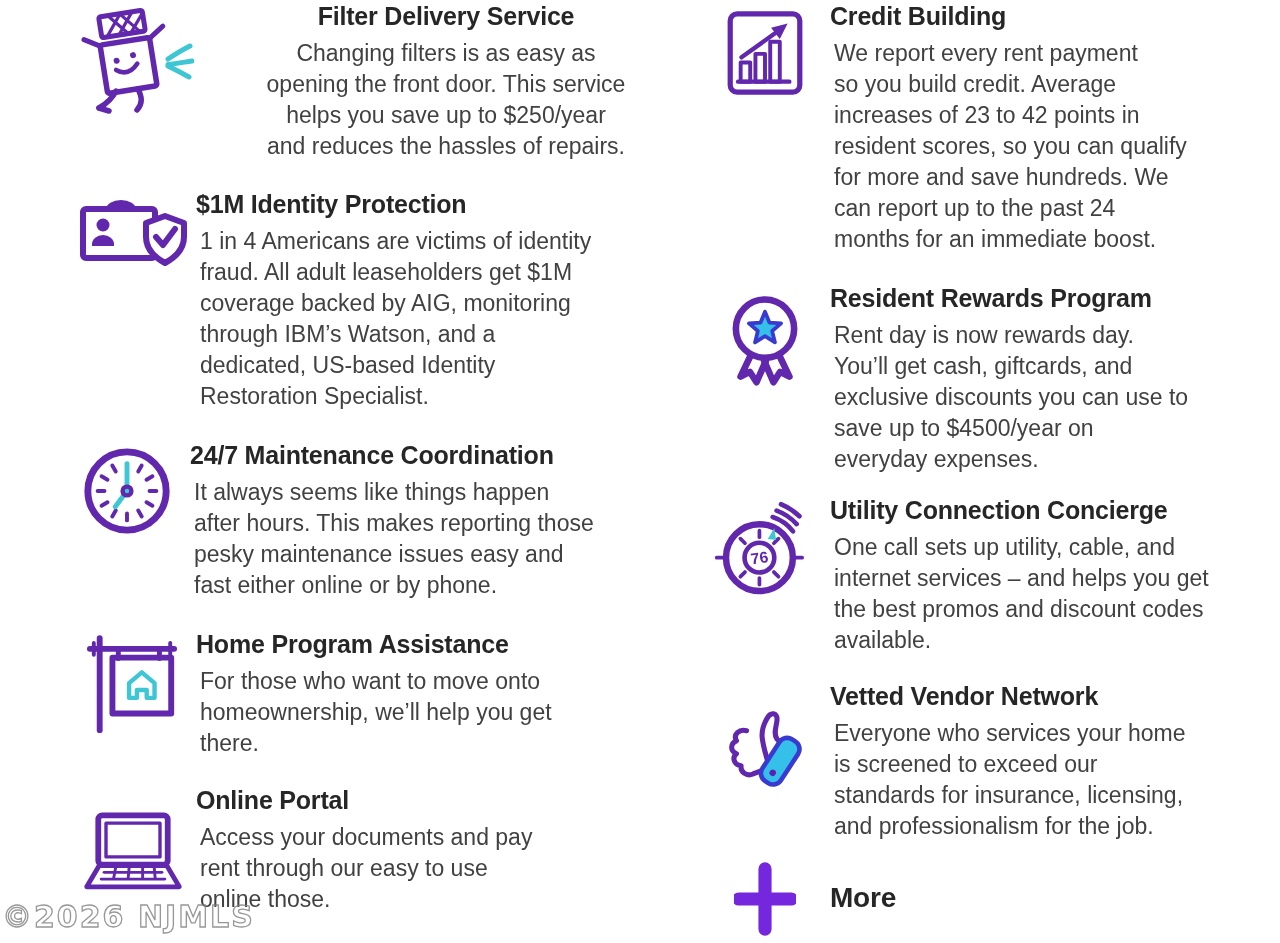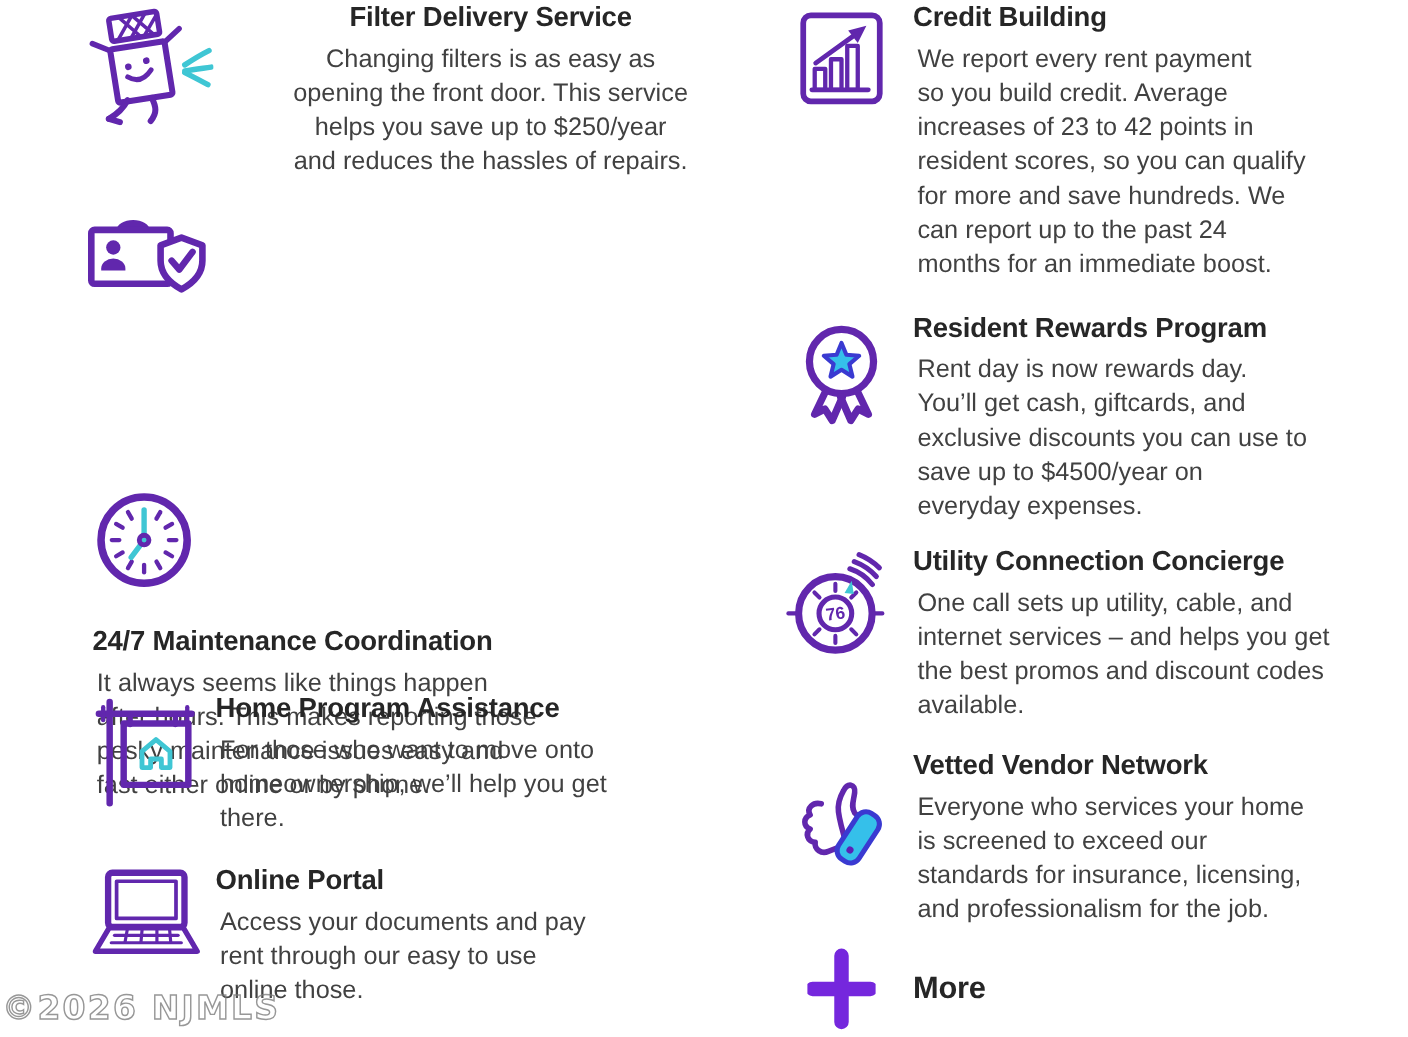--- a/index.html
+++ b/index.html
@@ -68,23 +68,32 @@
     <div class="iw">
       <svg width="112" height="88" viewBox="0 0 112 88">
         <path class="pf" d="M29 17 a15 9 0 0 1 30 0 Z"></path>
         <rect class="ps" stroke-width="6" x="6" y="17" width="72" height="49" rx="3"></rect>
         <circle class="pf" cx="26" cy="33" r="6.5"></circle>
         <path class="pf" d="M15 54 v-2 a11 9 0 0 1 22 0 v2 Z"></path>
         <path class="pw" stroke-width="6" d="M88 24 L107 31 V45 C107 57 99 65 88 71 C77 65 69 57 69 45 V31 Z"></path>
         <path class="ps" stroke-width="6" d="M79 45 L86 53 L98 37"></path>
       </svg>
     </div>
-  </div>
-
-  <div class="sec" style="left:84px;top:441px;flex-direction:column;">
+    <div class="txt txt-left">
+      <h3 class="t">$1M Identity Protection</h3>
+      <p class="b">1 in 4 Americans are victims of identity
+fraud. All adult leaseholders get $1M
+coverage backed by AIG, monitoring
+through IBM’s Watson, and a
+dedicated, US-based Identity
+Restoration Specialist.</p>
+    </div>
+  </div>
+
+  <div class="sec" style="left:64px;top:441px;">
     <div class="iw">
       <svg width="94" height="96" viewBox="0 0 96 96">
         <circle class="ps" stroke-width="7" cx="48" cy="48" r="40"></circle>
         <line class="ps" stroke-width="4" x1="48" y1="18" x2="48" y2="25" transform="rotate(30 48 48)"></line>
         <line class="ps" stroke-width="4" x1="48" y1="18" x2="48" y2="25" transform="rotate(60 48 48)"></line>
         <line class="ps" stroke-width="4" x1="48" y1="18" x2="48" y2="25" transform="rotate(90 48 48)"></line>
         <line class="ps" stroke-width="4" x1="48" y1="18" x2="48" y2="25" transform="rotate(120 48 48)"></line>
         <line class="ps" stroke-width="4" x1="48" y1="18" x2="48" y2="25" transform="rotate(150 48 48)"></line>
         <line class="ps" stroke-width="4" x1="48" y1="18" x2="48" y2="25" transform="rotate(180 48 48)"></line>
         <line class="ps" stroke-width="4" x1="48" y1="18" x2="48" y2="25" transform="rotate(210 48 48)"></line>
@@ -120,21 +129,21 @@
       </svg>
     </div>
     <div class="txt txt-left">
       <h3 class="t">Home Program Assistance</h3>
       <p class="b">For those who want to move onto
 homeownership, we’ll help you get
 there.</p>
     </div>
   </div>
 
-  <div class="sec" style="left:70px;top:786px;">
+  <div class="sec" style="left:70px;top:786px;align-items:center;">
     <div class="iw">
       <svg width="108" height="88" viewBox="0 0 112 90">
         <rect class="ps" stroke-width="6" x="20" y="5" width="72" height="51" rx="4"></rect>
         <rect class="ps" stroke-width="3.5" x="28" y="13" width="56" height="35"></rect>
         <path class="ps" stroke-width="5" d="M8 79 L21 57 H91 L104 79 Z"></path>
         <line class="ps" stroke-width="3" x1="26" y1="64" x2="86" y2="64"></line>
         <line class="ps" stroke-width="3" x1="23" y1="71" x2="89" y2="71"></line>
         <line class="ps" stroke-width="3" x1="38" y1="59" x2="36" y2="70"></line>
         <line class="ps" stroke-width="3" x1="52" y1="59" x2="51" y2="70"></line>
         <line class="ps" stroke-width="3" x1="66" y1="59" x2="66" y2="70"></line>

